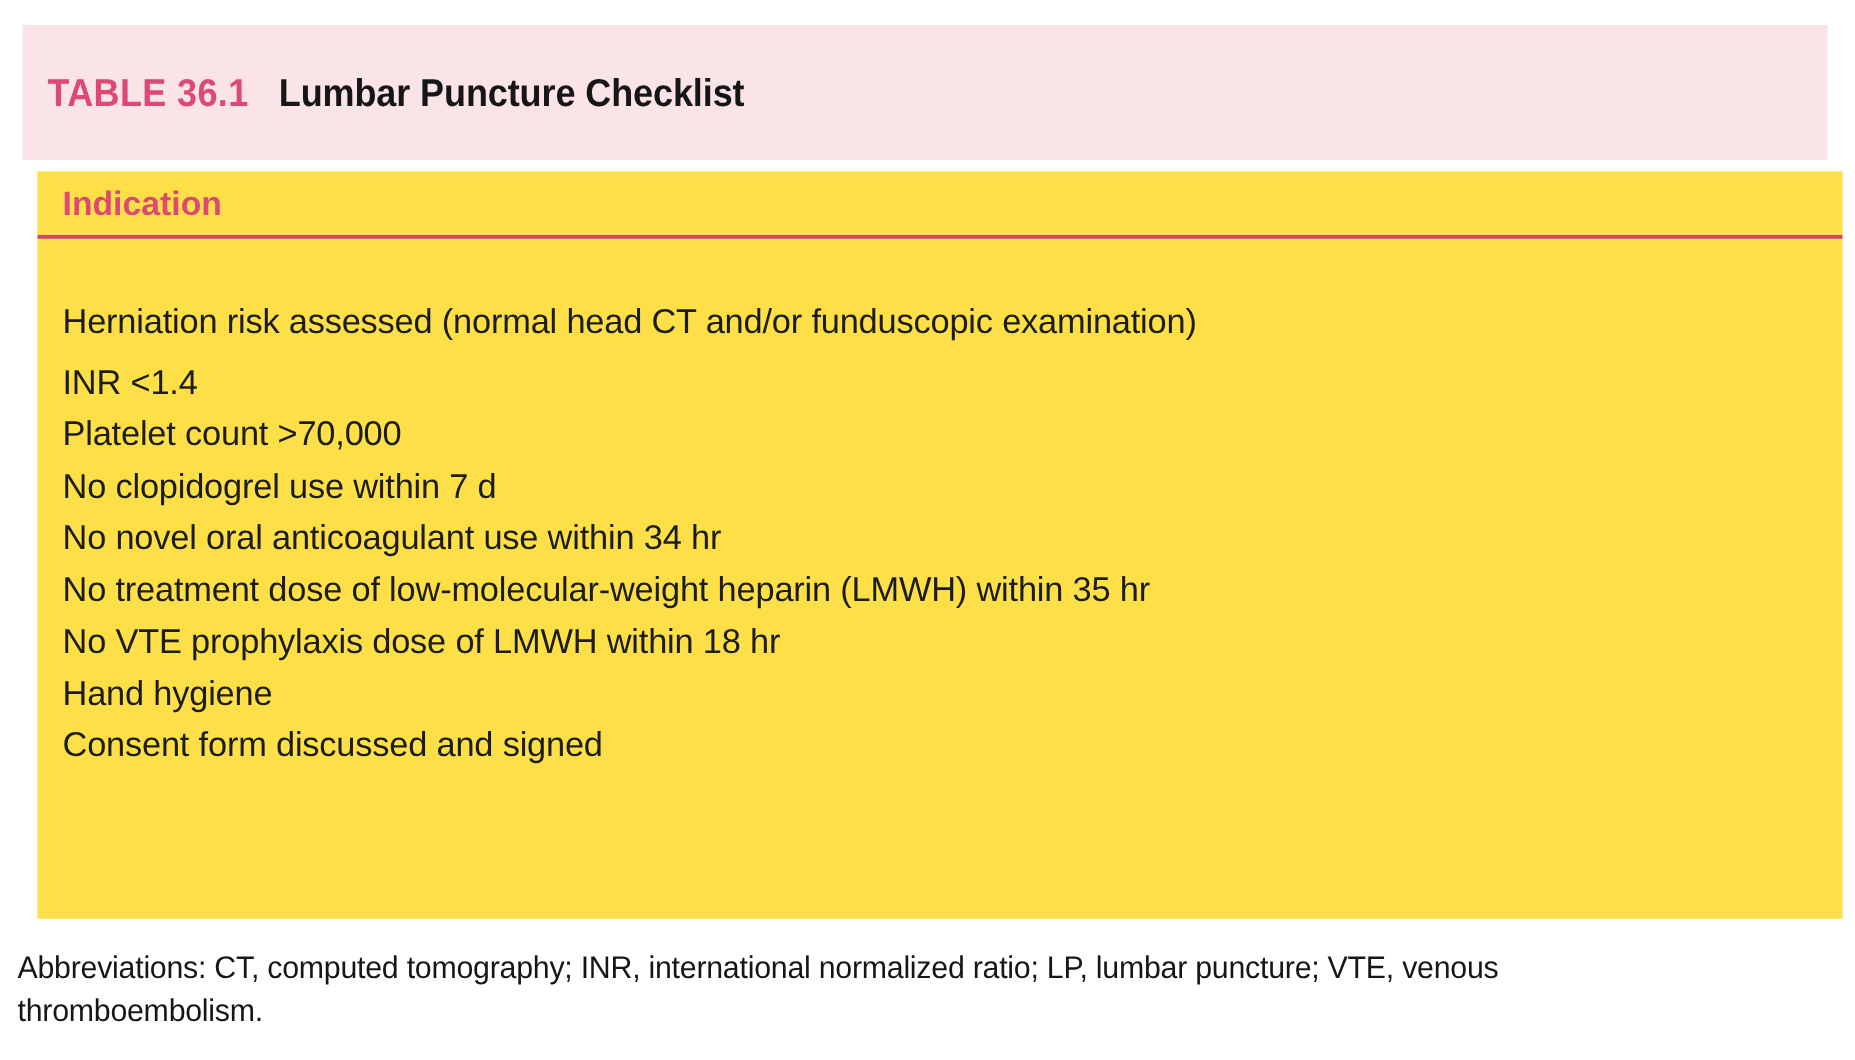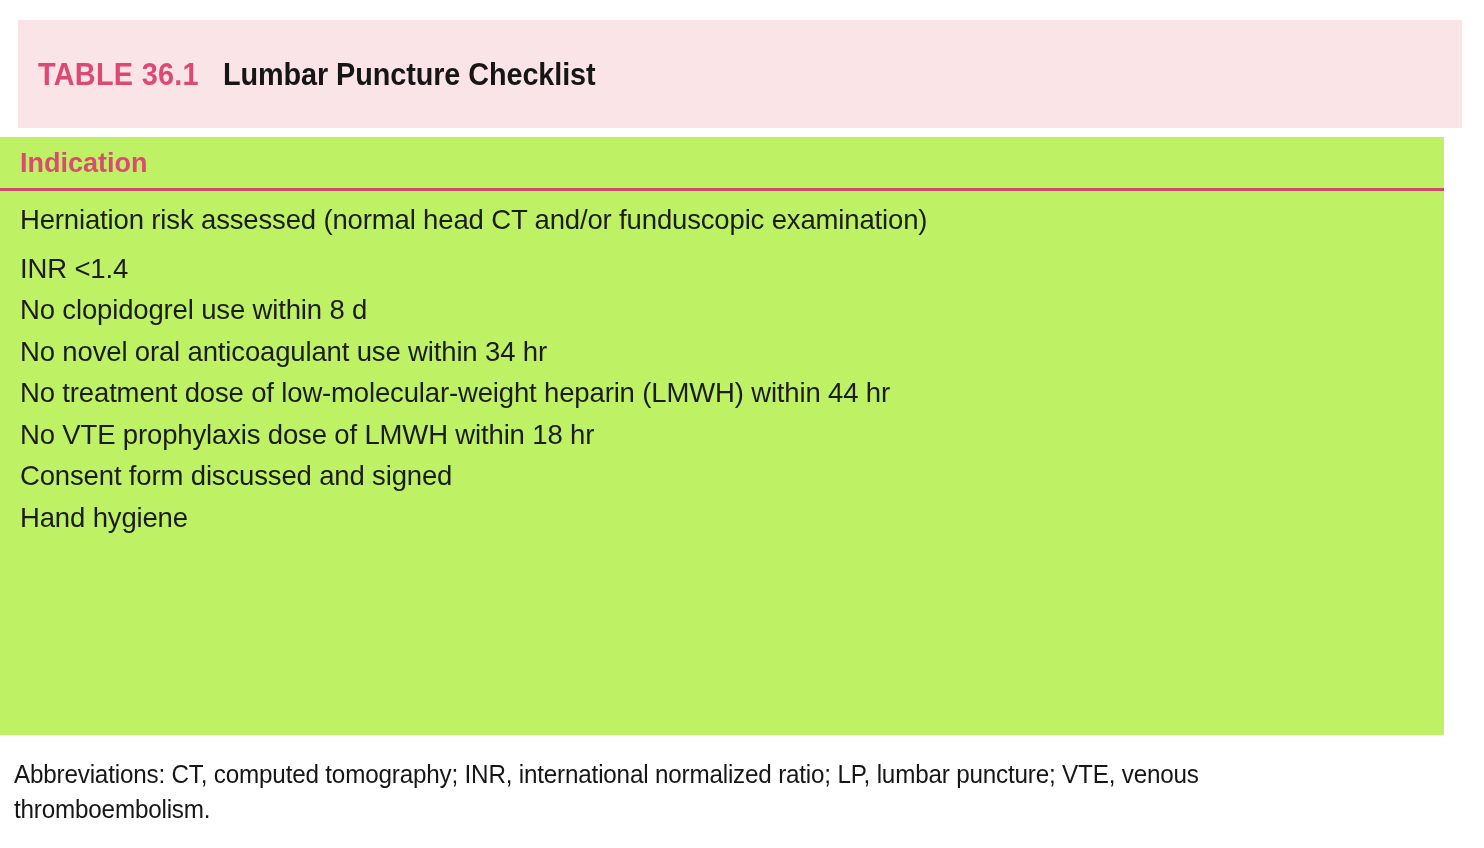--- a/index.html
+++ b/index.html
@@ -60,25 +60,25 @@
     transform-origin: left center;
     display: inline-block;
     vertical-align: baseline;
     margin-left: 12px;
     letter-spacing: -0.1px;
   }
 
   
   .body-band {
     position: absolute;
-    left: 0;
+    left: 30px;
     top: 137px;
     width: 1444px;
     height: 598px;
-    background: #bef264;
+    background: #fde047;
   }
 
   .col-header {
     position: absolute;
     left: 20px;
     top: 12px;
     font-weight: bold;
     font-size: 27px;
     color: #dc4a73;
     letter-spacing: 0px;
@@ -104,20 +104,21 @@
 
   .row {
     font-size: 27.5px;
     line-height: 41.5px;
     color: #1c1c1c;
     white-space: nowrap;
     letter-spacing: -0.15px;
   }
   .row.gap-after {
     margin-bottom: 7px;
+    margin-top: 37px;
   }
 
   
   .footnote {
     position: absolute;
     left: 14px;
     top: 757px;
     width: 1400px;
     font-size: 25px;
     line-height: 35px;
@@ -141,25 +142,26 @@
 
   <div class="body-band">
 
     <div class="col-header">Indication</div>
 
     <div class="header-rule"></div>
 
     <div class="rows" id="rows-container">
         <div class="row gap-after">Herniation risk assessed (normal head CT and/or funduscopic examination)</div>
         <div class="row">INR &lt;1.4</div>
-        <div class="row">No clopidogrel use within 8 d</div>
+        <div class="row">Platelet count &gt;70,000</div>
+        <div class="row">No clopidogrel use within 7 d</div>
         <div class="row">No novel oral anticoagulant use within 34 hr</div>
-        <div class="row">No treatment dose of low-molecular-weight heparin (LMWH) within 44 hr</div>
+        <div class="row">No treatment dose of low-molecular-weight heparin (LMWH) within 35 hr</div>
         <div class="row">No VTE prophylaxis dose of LMWH within 18 hr</div>
+        <div class="row">Hand hygiene</div>
         <div class="row">Consent form discussed and signed</div>
-        <div class="row">Hand hygiene</div>
       </div>
 
   </div>
 
   <div class="footnote">Abbreviations: CT, computed tomography; INR, international normalized ratio; LP, lumbar puncture; VTE, venous thromboembolism.</div>
 
 </div>
 
 </body></html>

